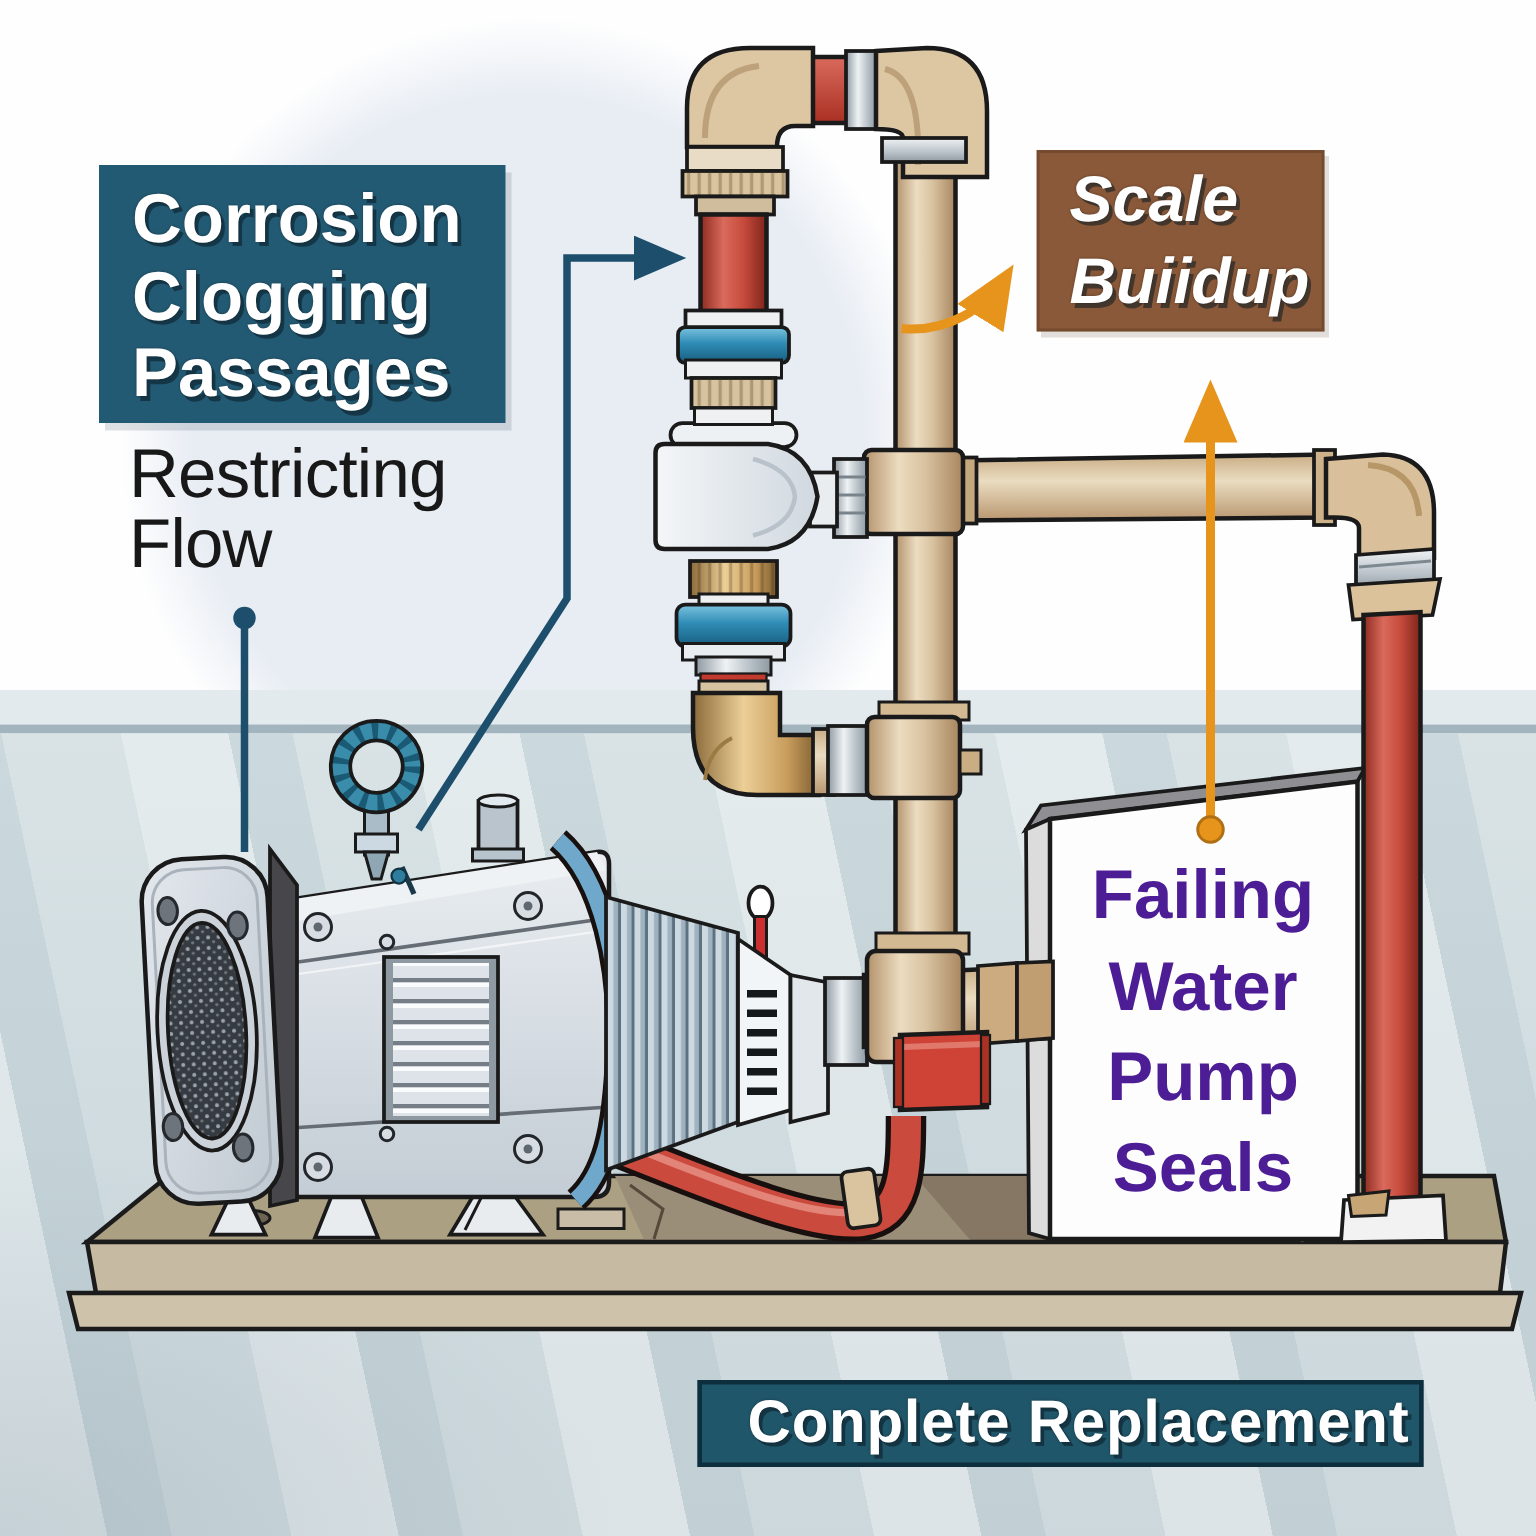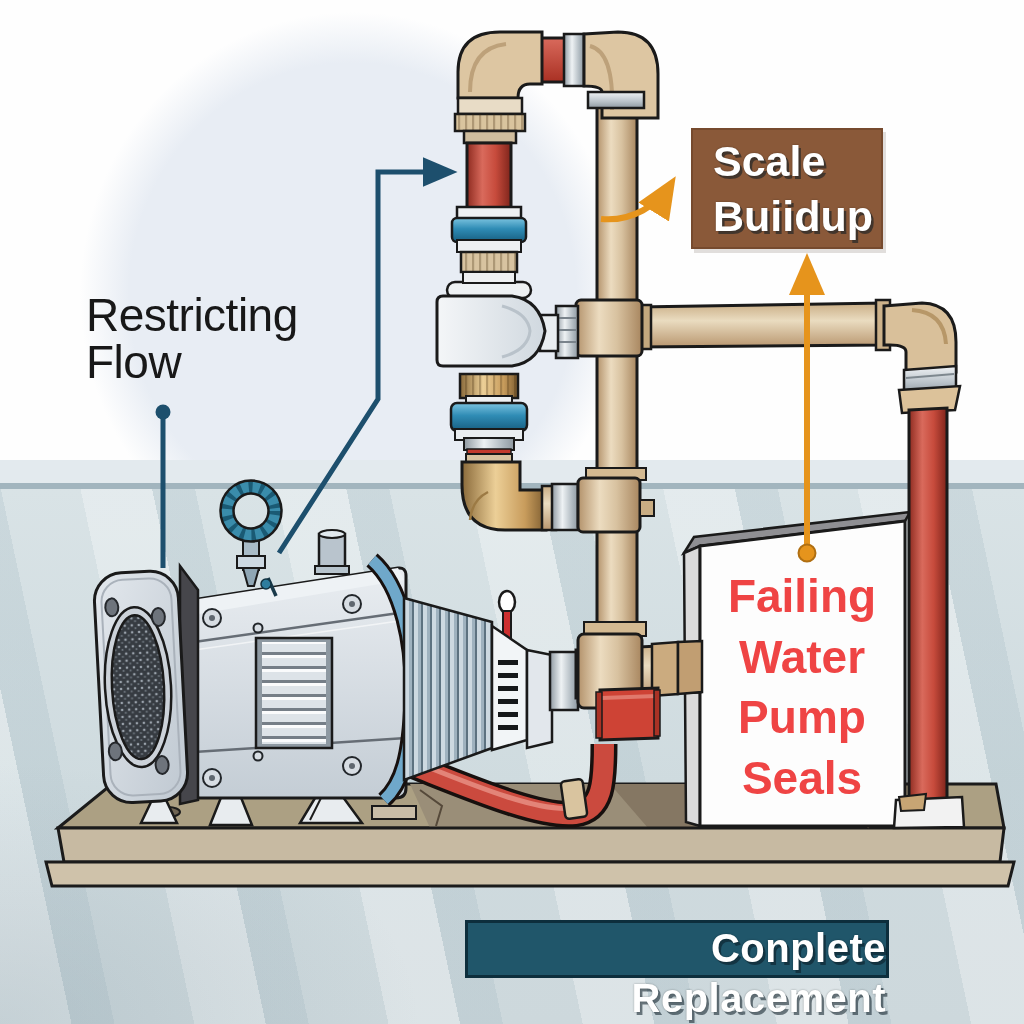--- a/index.html
+++ b/index.html
@@ -37,31 +37,31 @@
   #corrosion-box{
     left:66px;top:110px;width:271px;height:172px;background:#235a73;
     box-shadow:4px 5px 0 rgba(40,60,75,.15);
     font-size:46px;line-height:1.12;padding:10px 0 0 22px;box-sizing:border-box;
   }
   #restricting{
     left:86px;top:292px;font-size:46px;line-height:1.02;color:#181818;font-weight:400;
     letter-spacing:-0.5px;
   }
   #scale-box{
-    left:691px;top:128px;width:192px;height:121px;background:#8a5939;
+    left:691px;top:100px;width:192px;height:121px;background:#8a5939;
     box-shadow:inset 0 0 0 2px rgba(80,45,25,.35), 3px 4px 0 rgba(60,40,25,.15);
-    font-size:43px;line-height:1.28;padding:6px 0 0 22px;box-sizing:border-box;
+    font-size:43px;line-height:1.28;padding:6px 0 0 22px;box-sizing:border-box;font-style:italic;
   }
   #failing{
     left:702px;top:566px;width:200px;text-align:center;
-    font-size:46px;line-height:1.32;color:#ef4444;font-weight:700;
+    font-size:46px;line-height:1.32;color:#4c1d95;font-weight:700;
   }
   #replacement-bar{
-    left:465px;top:920px;width:424px;height:58px;background:#20566a;
-    border:3px solid #0d2e3c;box-sizing:border-box;text-align:right;
+    left:465px;top:920px;width:484px;height:58px;background:#20566a;
+    border:3px solid #0d2e3c;box-sizing:border-box;text-align:center;
     font-size:40px;line-height:50px;letter-spacing:0.5px;padding-left:24px;
   }
 </style>
 </head>
 <body>
 
 <div id="stage">
 
   <div class="bg-circle"></div>
   <div class="bg-band"></div>
@@ -331,20 +331,23 @@
     <g>
       <polyline points="279,553 378,399 378,172 450,172" fill="none" stroke="#1d4f6d" stroke-width="5" marker-end="url(#mBl)"></polyline>
       <line x1="163" y1="414" x2="163" y2="568" stroke="#1d4f6d" stroke-width="5"></line>
       <circle cx="163" cy="412" r="7.5" fill="#1d4f6d"></circle>
       <path d="M 601,219 C 632,222 658,205 671,184" fill="none" stroke="#e6941c" stroke-width="6" marker-end="url(#mOr)"></path>
       <line x1="807" y1="550" x2="807" y2="262" stroke="#e6941c" stroke-width="6" marker-end="url(#mOr)"></line>
       <circle cx="807" cy="553" r="8.5" fill="#e6941c" stroke="#b06f12" stroke-width="2"></circle>
     </g>
   </svg>
 
+  <div id="corrosion-box" class="lbl outlined">Corrosion
+Clogging
+Passages</div>
 
   <div id="restricting" class="lbl">Restricting
 Flow</div>
 
   <div id="scale-box" class="lbl outlined">Scale
 Buiidup</div>
 
   <div id="failing" class="lbl">Failing
 Water
 Pump

